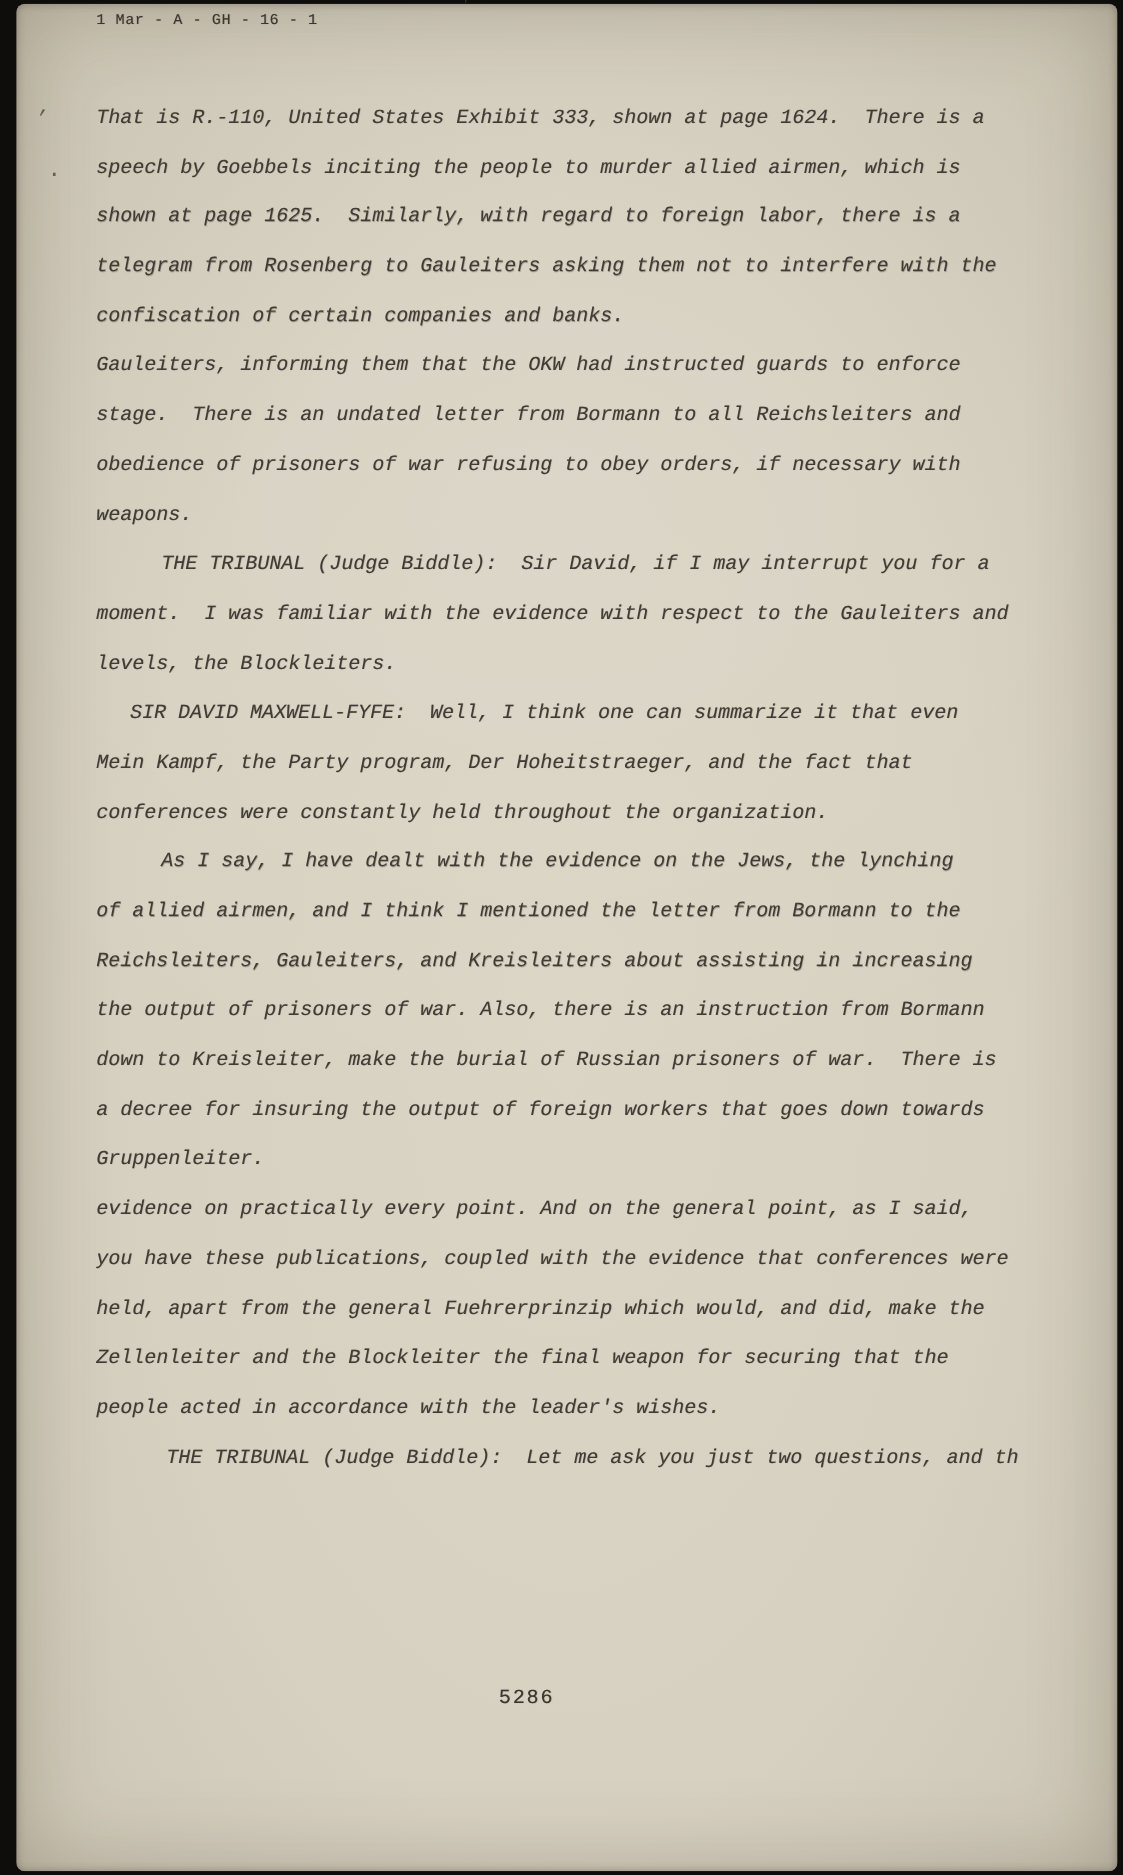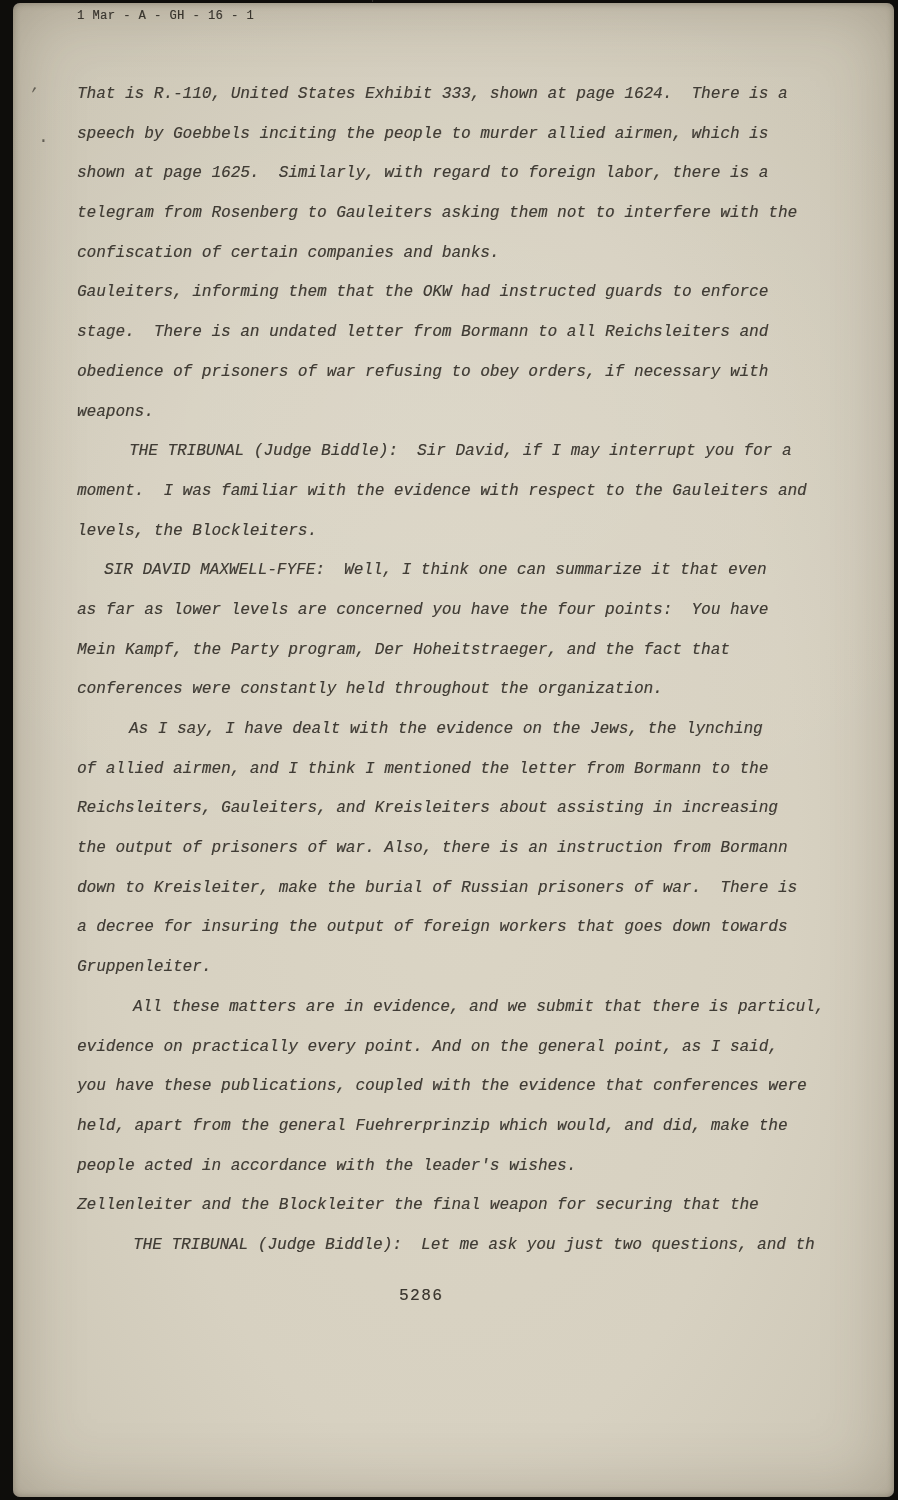--- a/index.html
+++ b/index.html
@@ -50,21 +50,21 @@
     text-shadow: 0.4px 0.3px 0.6px rgba(64,60,53,0.45);
     font-style: italic;
   }
   .ind-a { padding-left: 77px; }
   .ind-b { padding-left: 52px; }
   .ind-c { padding-left: 27px; }
   .ind-d { padding-left: 56px; }
   .page-number {
     position: absolute;
     left: 386px;
-    top: 1284px;
+    top: 1346px;
     font-size: 16px;
     color: #3a362f;
     letter-spacing: 1.5px;
     text-shadow: 0.4px 0.3px 0.6px rgba(58,54,47,0.45);
   }
   .artifact {
     position: absolute;
     color: #514d45;
     opacity: 0.85;
   }
@@ -94,37 +94,35 @@
     <div class="line">Gauleiters, informing them that the OKW had instructed guards to enforce</div>
     <div class="line">stage.  There is an undated letter from Bormann to all Reichsleiters and</div>
     <div class="line">obedience of prisoners of war refusing to obey orders, if necessary with</div>
     <div class="line">weapons.</div>
 
     <div class="line ind-b">THE TRIBUNAL (Judge Biddle):  Sir David, if I may interrupt you for a</div>
     <div class="line">moment.  I was familiar with the evidence with respect to the Gauleiters and</div>
     <div class="line">levels, the Blockleiters.</div>
 
     <div class="line ind-c">SIR DAVID MAXWELL-FYFE:  Well, I think one can summarize it that even</div>
-    <div class="line">as far as lower levels are concerned you have the four points:  You have</div>
     <div class="line">Mein Kampf, the Party program, Der Hoheitstraeger, and the fact that</div>
     <div class="line">conferences were constantly held throughout the organization.</div>
 
     <div class="line ind-b">As I say, I have dealt with the evidence on the Jews, the lynching</div>
     <div class="line">of allied airmen, and I think I mentioned the letter from Bormann to the</div>
     <div class="line">Reichsleiters, Gauleiters, and Kreisleiters about assisting in increasing</div>
     <div class="line">the output of prisoners of war. Also, there is an instruction from Bormann</div>
     <div class="line">down to Kreisleiter, make the burial of Russian prisoners of war.  There is</div>
     <div class="line">a decree for insuring the output of foreign workers that goes down towards</div>
     <div class="line">Gruppenleiter.</div>
 
-    <div class="line ind-d">All these matters are in evidence, and we submit that there is particul,</div>
     <div class="line">evidence on practically every point. And on the general point, as I said,</div>
     <div class="line">you have these publications, coupled with the evidence that conferences were</div>
     <div class="line">held, apart from the general Fuehrerprinzip which would, and did, make the</div>
+    <div class="line">Zellenleiter and the Blockleiter the final weapon for securing that the</div>
     <div class="line">people acted in accordance with the leader's wishes.</div>
-    <div class="line">Zellenleiter and the Blockleiter the final weapon for securing that the</div>
 
     <div class="line ind-d">THE TRIBUNAL (Judge Biddle):  Let me ask you just two questions, and th</div>
   </div>
 
   <div class="page-number">5286</div>
 
 </div>
 
 </body></html>

